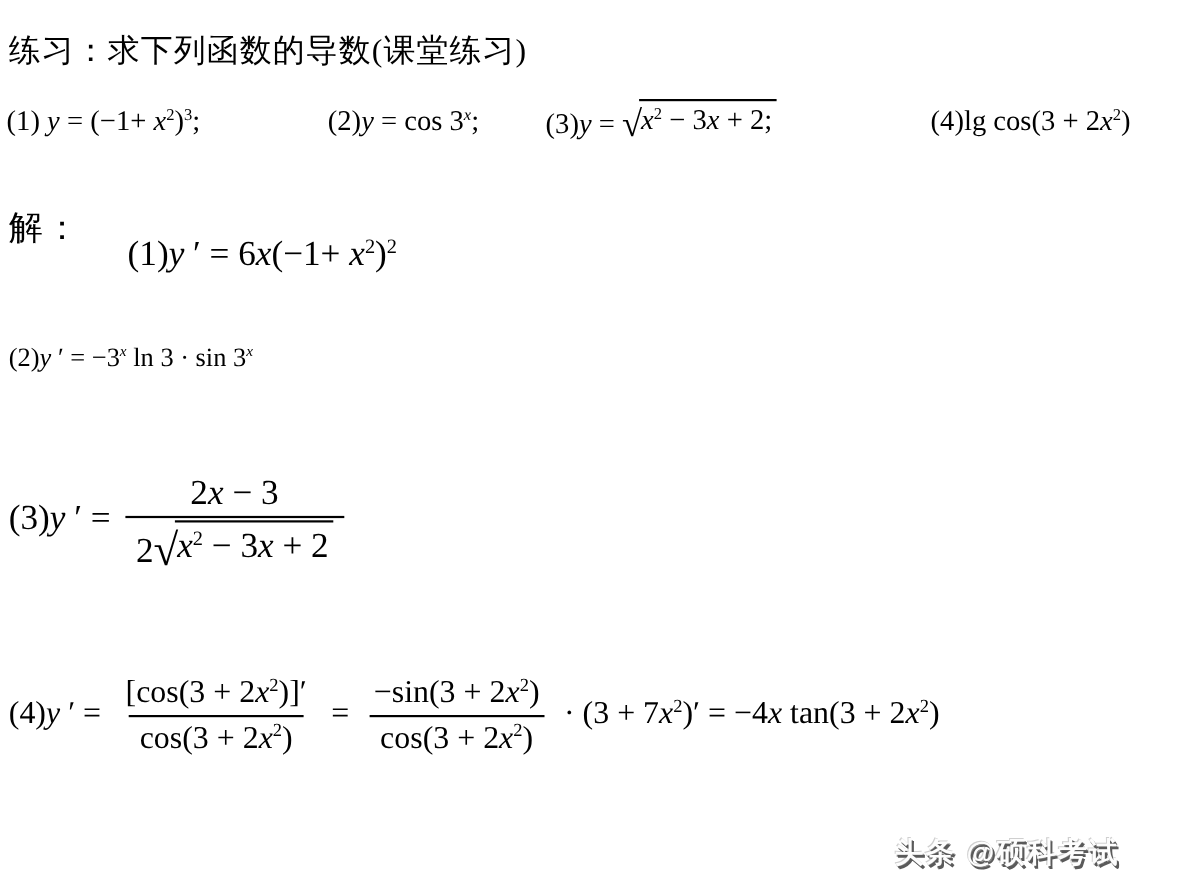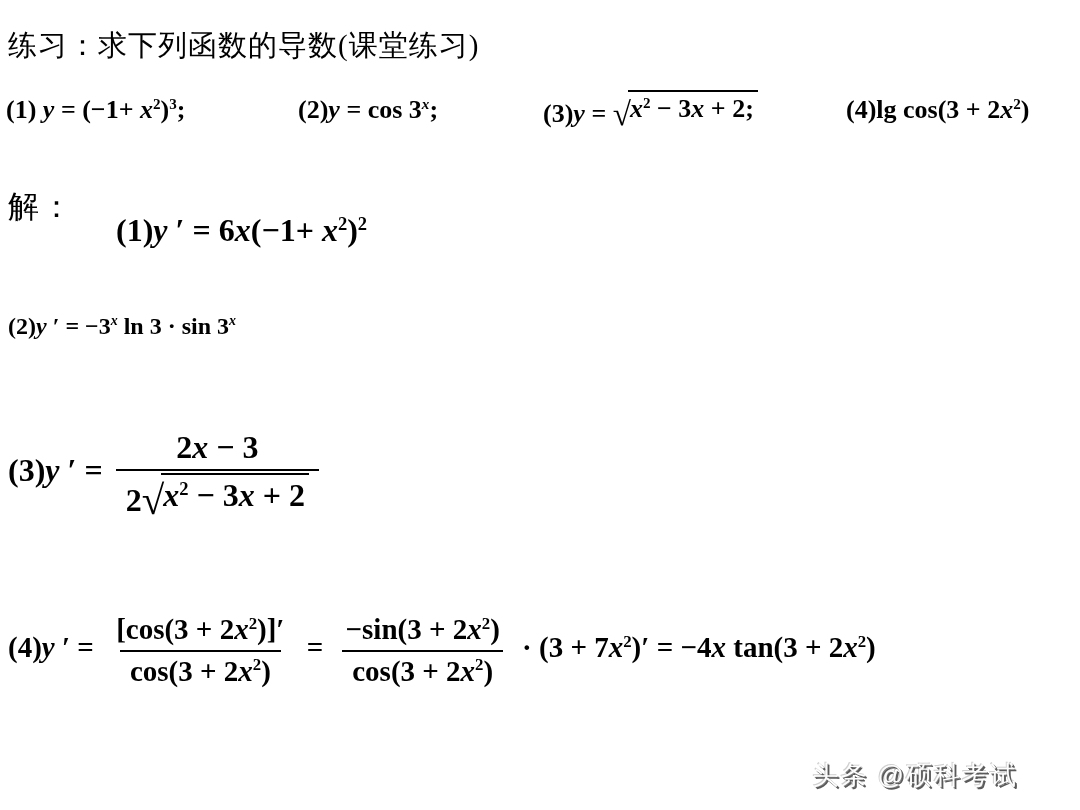--- a/index.html
+++ b/index.html
@@ -10,46 +10,46 @@
     overflow:hidden;
     color:#000;
     font-family:"Liberation Serif","DejaVu Serif",serif;
   }
   .abs{position:absolute;white-space:nowrap;}
   .title{
     left:8px;top:26px;
     font-size:29px;
     letter-spacing:1px;
   }
-  .math{line-height:1.2;font-weight:bold;}
+  .math{line-height:1.2;}
   .vi{font-style:italic;}
   .sup{font-size:0.58em;position:relative;top:-0.62em;}
   .frac{
     display:inline-flex;flex-direction:column;align-items:center;
     vertical-align:middle;text-align:right;margin:0 5px;
   }
   .frac>.num{padding:0 10px 3px;}
   .frac>.den{border-top:2px solid #000;padding:2px 10px 0;}
   .sqrt{display:inline-flex;align-items:flex-end;}
   .sqrt>.sign{font-size:1.28em;line-height:0.82;position:relative;top:3px;}
   .sqrt>.radicand{border-top:2px solid #000;padding:1px 4px 0 2px;margin-left:-3px;}
   .prob{font-size:26px;}
   .p1{left:6px;top:94px;}
   .p2{left:298px;top:94px;}
-  .p3{left:543px;top:90px;}
+  .p3{left:496px;top:90px;}
   .p4{left:846px;top:94px;text-align:center;}
   .sol-row{left:8px;top:186px;display:flex;align-items:flex-start;}
   .solve-label{font-size:31px;letter-spacing:2px;margin-right:42px;}
   .sol1{font-size:32px;margin-top:25px;}
   .sol2{left:8px;top:312px;font-size:24px;}
   .sol3{left:8px;top:428px;font-size:32px;}
   .sol4{left:8px;top:612px;font-size:29px;}
   .watermark{
     right:22px;top:758px;
-    font-size:26px;font-weight:normal;
+    font-size:26px;font-weight:bold;
     font-family:"Liberation Sans","DejaVu Sans",sans-serif;
     color:#fdfdfd;
     text-shadow:2px 2px 0 #5a5a5a, 1px 1px 0 #8a8a8a, -1px -1px 0 #cfcfcf;
     letter-spacing:2px;
   }
 </style>
 </head>
 <body>
 
 <div class="page">

